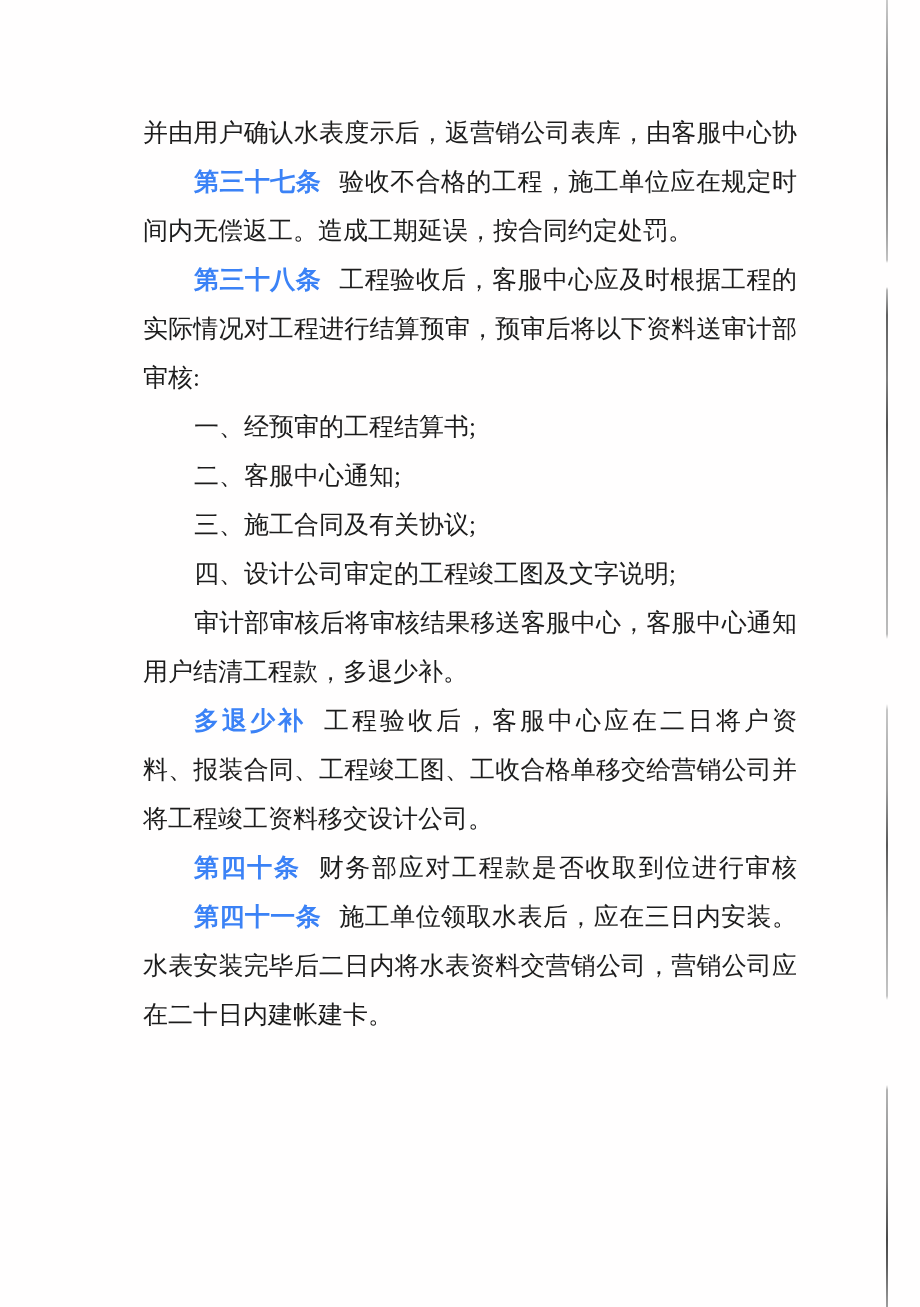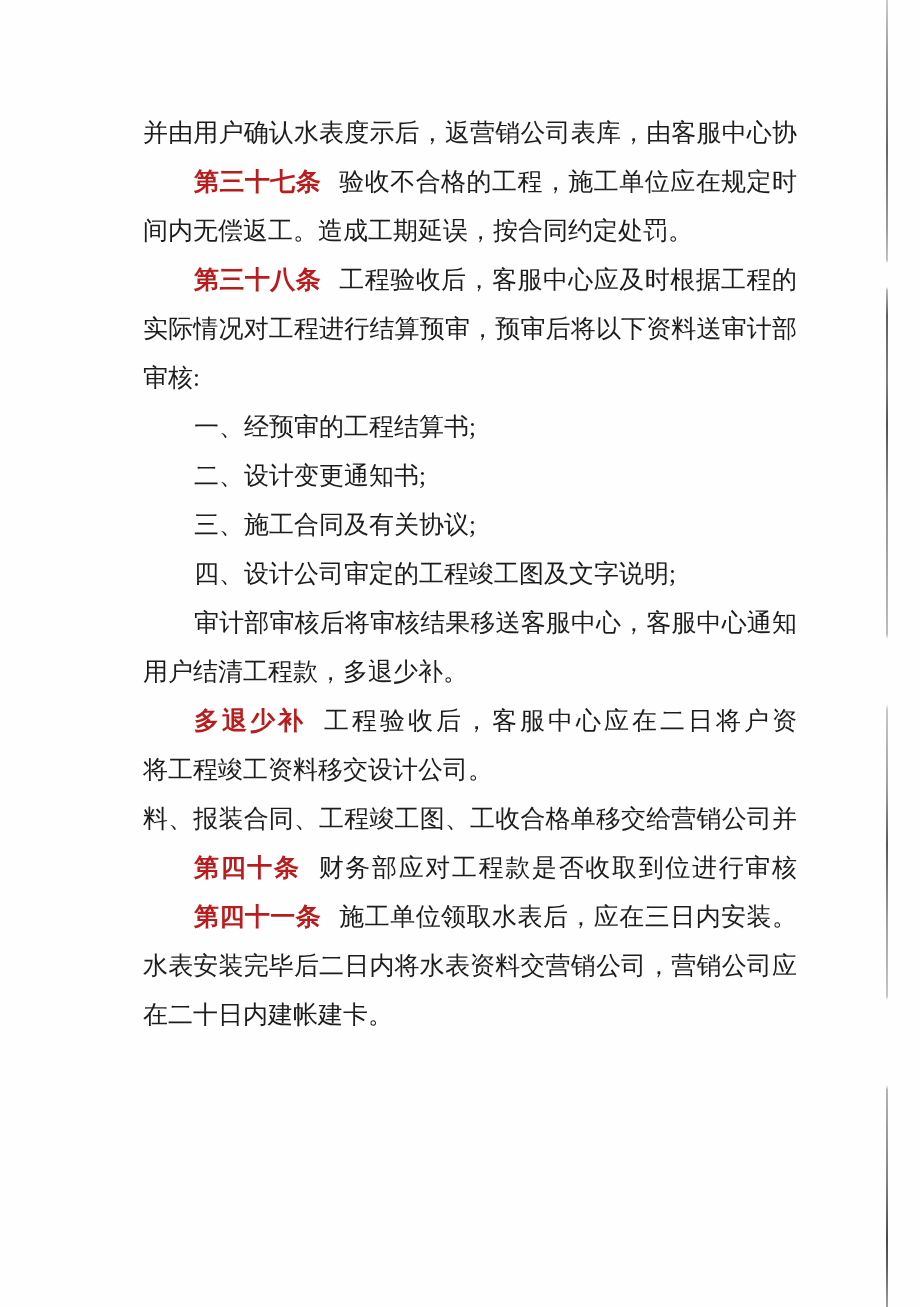--- a/index.html
+++ b/index.html
@@ -25,21 +25,21 @@
     letter-spacing:0;
     text-justify:inter-character;
   }
   .line.justify {
     text-align:justify;
     text-align-last:justify;
   }
   .line.indent { padding-left:51px; }
   .head {
     font-weight:700;
-    color:#b91c1c;
+    color:#3b82f6;
     margin-right:18px;
   }
   .pagenum {
     position:absolute;
     top:1204px; left:0;
     width:100%;
     text-align:center;
     font-size:19px;
     font-weight:700;
     font-family:"DejaVu Serif","Liberation Serif",serif;
@@ -67,28 +67,28 @@
 <div class="page">
 
   <div class="body-text">
     <div class="line justify"><span>并由用户确认水表度示后，返营销公司表库，由客服中心协</span></div>
     <div class="line indent justify"><span class="head">第三十七条</span><span>验收不合格的工程，施工单位应在规定时</span></div>
     <div class="line"><span>间内无偿返工。造成工期延误，按合同约定处罚。</span></div>
     <div class="line indent justify"><span class="head">第三十八条</span><span>工程验收后，客服中心应及时根据工程的</span></div>
     <div class="line justify"><span>实际情况对工程进行结算预审，预审后将以下资料送审计部</span></div>
     <div class="line"><span>审核:</span></div>
     <div class="line indent"><span>一、经预审的工程结算书;</span></div>
-    <div class="line indent"><span>二、设计变更通知书;</span></div>
+    <div class="line indent"><span>二、客服中心通知;</span></div>
     <div class="line indent"><span>三、施工合同及有关协议;</span></div>
     <div class="line indent"><span>四、设计公司审定的工程竣工图及文字说明;</span></div>
     <div class="line indent justify"><span>审计部审核后将审核结果移送客服中心，客服中心通知</span></div>
     <div class="line"><span>用户结清工程款，多退少补。</span></div>
     <div class="line indent justify"><span class="head">多退少补</span><span>工程验收后，客服中心应在二日将户资</span></div>
+    <div class="line justify"><span>料、报装合同、工程竣工图、工收合格单移交给营销公司并</span></div>
     <div class="line"><span>将工程竣工资料移交设计公司。</span></div>
-    <div class="line justify"><span>料、报装合同、工程竣工图、工收合格单移交给营销公司并</span></div>
     <div class="line indent justify"><span class="head">第四十条</span><span>财务部应对工程款是否收取到位进行审核</span></div>
     <div class="line indent justify"><span class="head">第四十一条</span><span>施工单位领取水表后，应在三日内安装。</span></div>
     <div class="line justify"><span>水表安装完毕后二日内将水表资料交营销公司，营销公司应</span></div>
     <div class="line"><span>在二十日内建帐建卡。</span></div>
   </div>
 
 
   <div class="scan-line"></div>
 
 </div>

